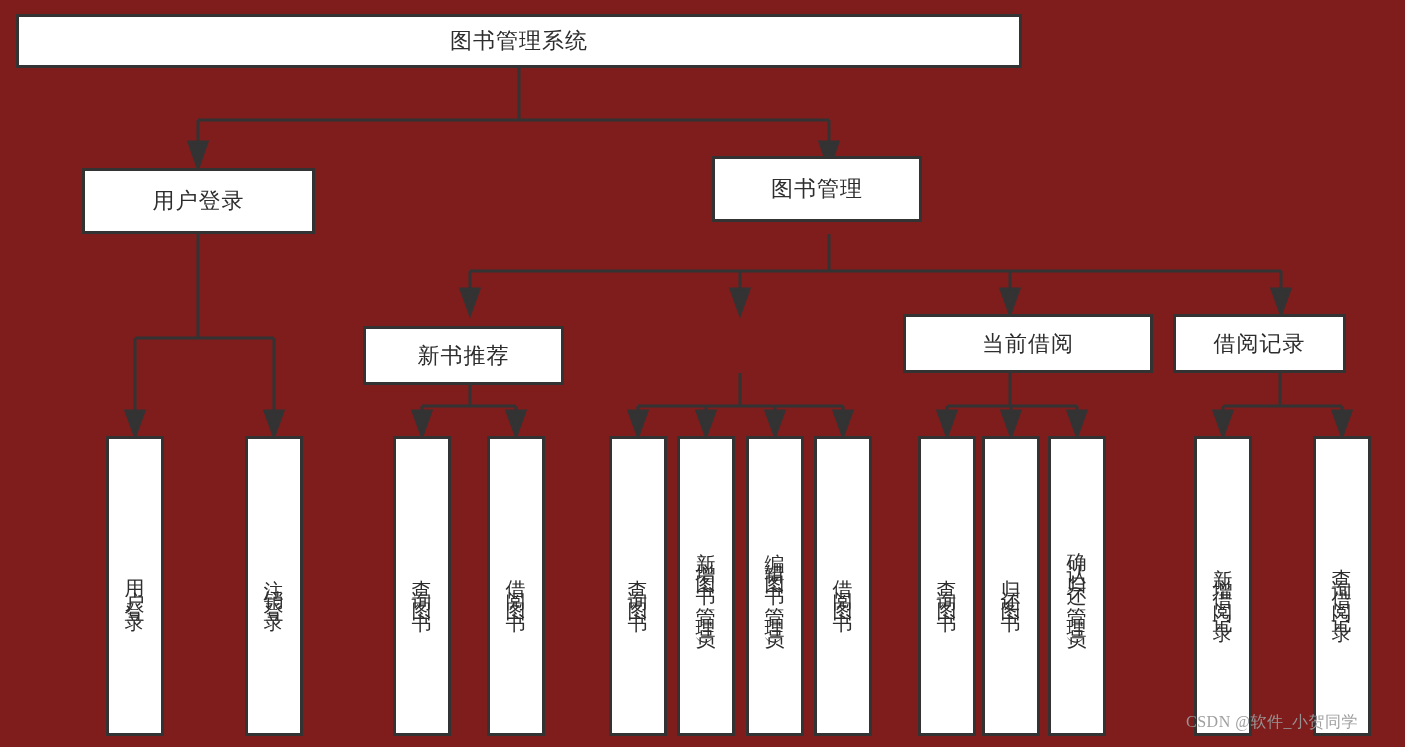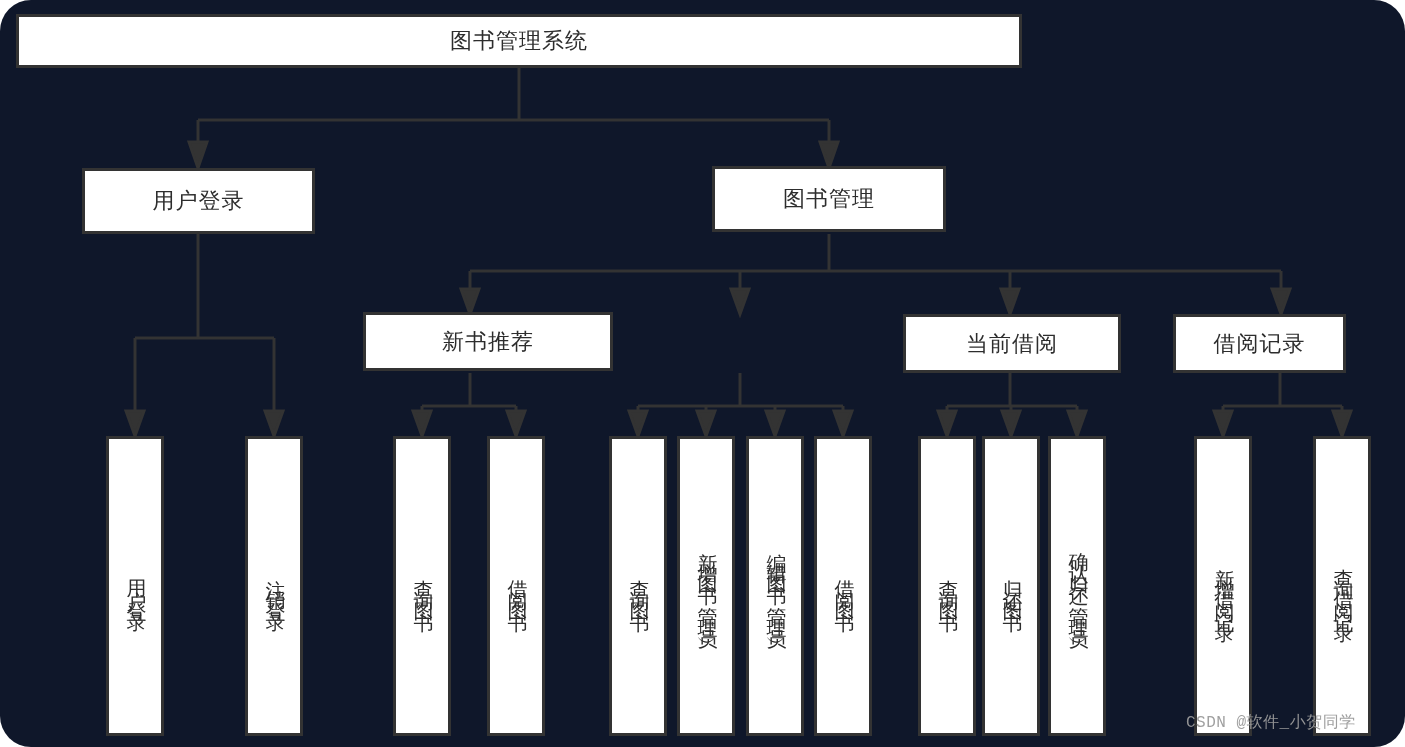--- a/index.html
+++ b/index.html
@@ -1,23 +1,22 @@
 <!DOCTYPE html>
 <html><head>
 <meta charset="utf-8">
 <style>
   html, body { margin: 0; padding: 0; background: #ffffff; }
   .canvas {
     position: relative;
     width: 1405px;
     height: 747px;
-    background: #0f172a;
-    font-family: Liberation Mono, monospace;
+    background: #7f1d1d;
+    font-family: Liberation Serif, serif;
     overflow: hidden;
-    border-radius: 31px;
   }
   .connector-svg {
     position: absolute;
     left: 0; top: 0;
     width: 1405px; height: 747px;
     z-index: 1;
   }
   .node {
     position: absolute;
     box-sizing: border-box;
@@ -107,28 +106,28 @@
     </g>
   </svg>
 
   <div class="node" style="left:16px;top:14px;width:1006px;height:54px">
     <span class="hlabel">图书管理系统</span>
   </div>
 
   <div class="node" style="left:82px;top:168px;width:233px;height:66px">
     <span class="hlabel">用户登录</span>
   </div>
-  <div class="node" style="left:712px;top:166px;width:234px;height:66px">
+  <div class="node" style="left:712px;top:156px;width:210px;height:66px">
     <span class="hlabel">图书管理</span>
   </div>
 
-  <div class="node" style="left:363px;top:312px;width:250px;height:59px">
+  <div class="node" style="left:363px;top:326px;width:201px;height:59px">
     <span class="hlabel">新书推荐</span>
   </div>
-  <div class="node" style="left:903px;top:314px;width:218px;height:59px">
+  <div class="node" style="left:903px;top:314px;width:250px;height:59px">
     <span class="hlabel">当前借阅</span>
   </div>
   <div class="node" style="left:1173px;top:314px;width:173px;height:59px">
     <span class="hlabel">借阅记录</span>
   </div>
 
   <div class="node" style="left:106px;top:436px;width:58px;height:300px">
     <span class="vlabel">用户登录</span>
   </div>
   <div class="node" style="left:245px;top:436px;width:58px;height:300px">

